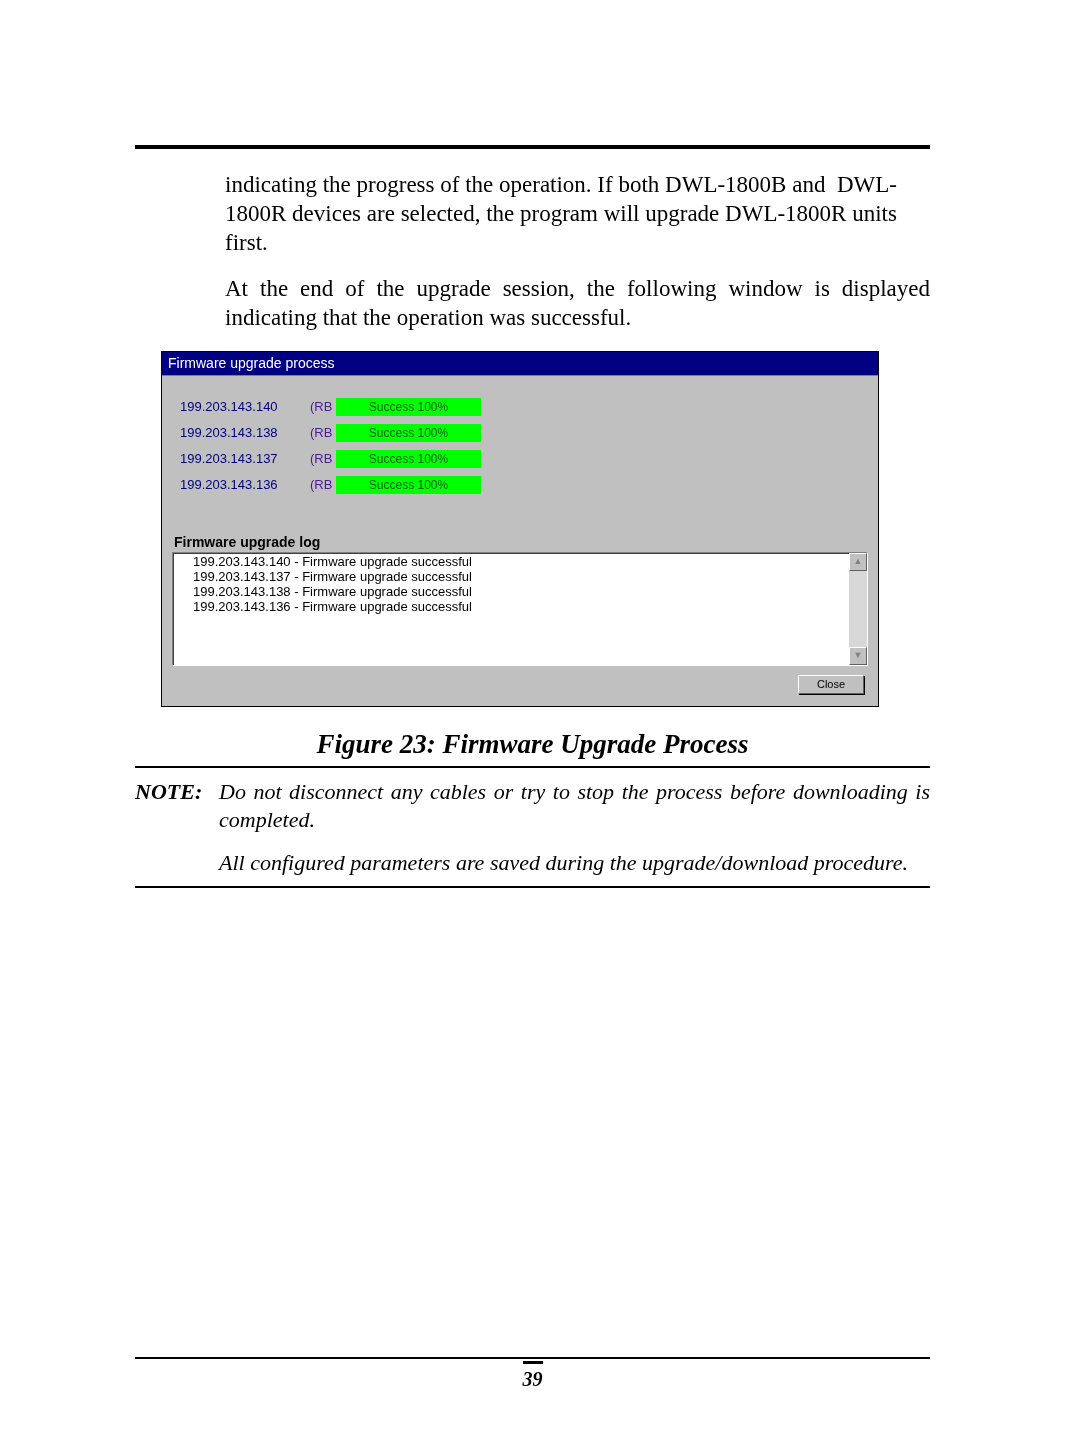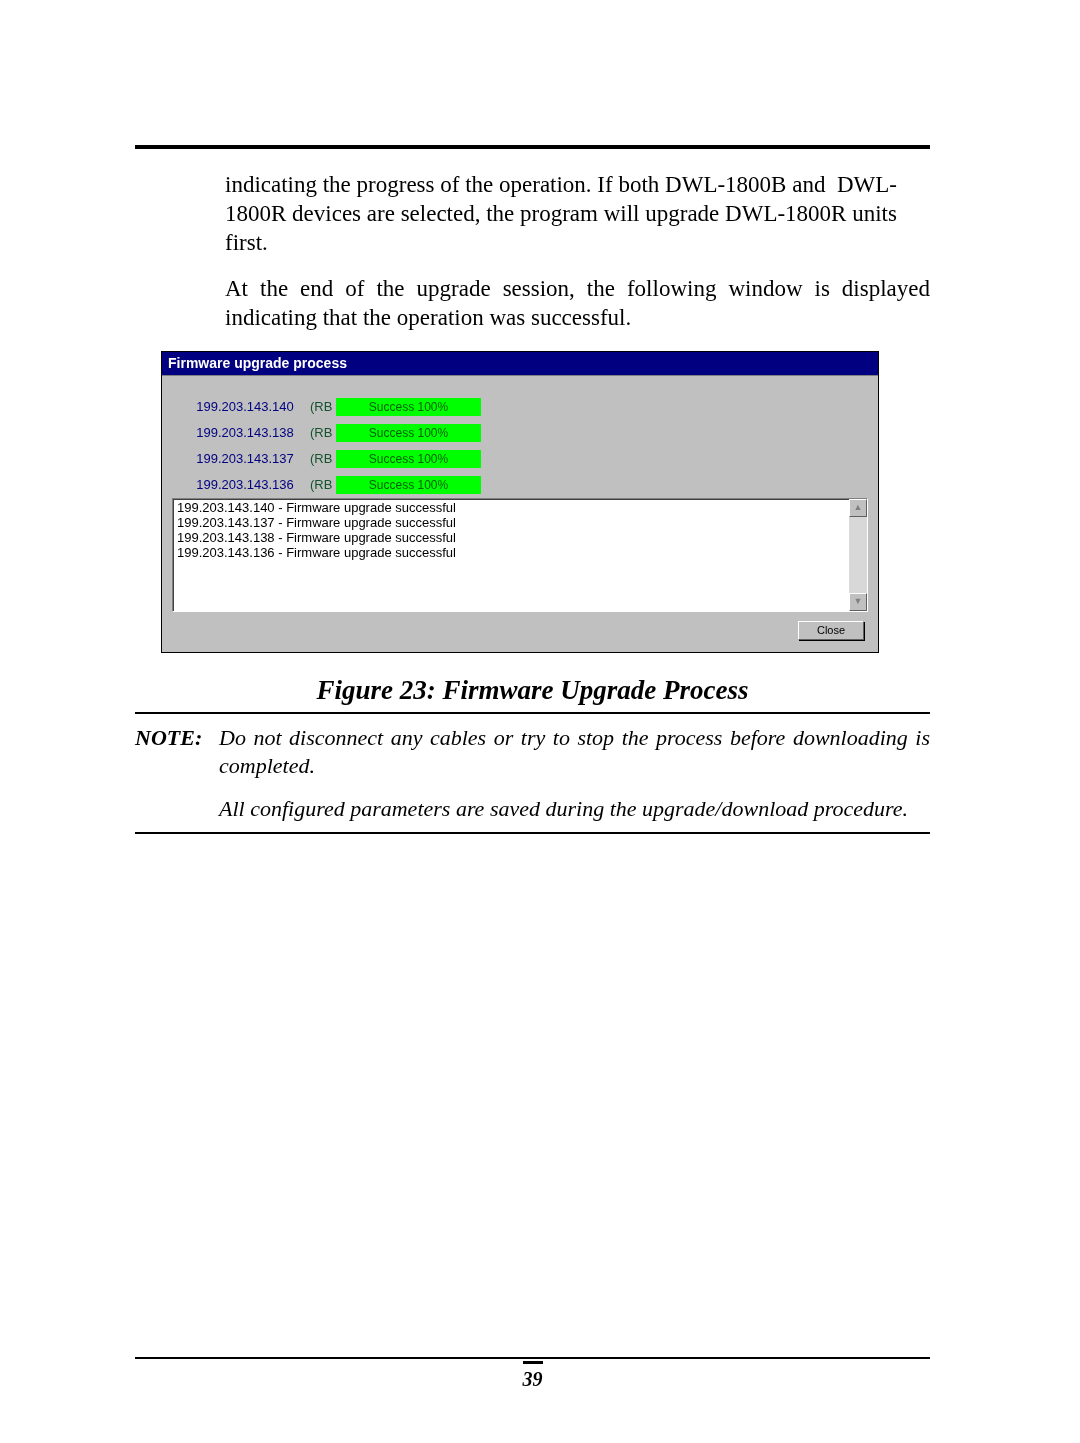--- a/index.html
+++ b/index.html
@@ -27,38 +27,38 @@
   .win-wrap {
     margin: 10px 0 0 26px;
     width: 718px;
     border: 1px solid #000;
     background: #c0c0c0;
     font-family: Arial, sans-serif;
   }
   .win-title {
     background: #000080;
     color: #fff;
-    font-weight: bold;
+    font-weight: normal;
     font-size: 14px;
     padding: 3px 6px 4px;
   }
   .win-client {
     background: #c0c0c0;
     border-top: 1px solid #808080;
     padding: 18px 8px 6px;
   }
   .row {
     display: flex;
     align-items: center;
     margin-left: 10px;
     height: 26px;
     font-size: 13px;
   }
-  .ip   { width: 130px; color: #000080; text-align: center; }
-  .code { width: 32px;  color: #14532d; }
+  .ip   { width: 130px; color: #000080; }
+  .code { width: 32px;  color: #4c1d95; }
   .bar {
     width: 145px;
     height: 18px;
     background: #00ff00;
     color: #006000;
     font-size: 12px;
     display: flex;
     align-items: center;
     justify-content: center;
     margin-left: -6px;
@@ -71,21 +71,21 @@
   .log-box {
     position: relative;
     background: #fff;
     border: 1px solid #808080;
     border-right: 1px solid #fff;
     border-bottom: 1px solid #fff;
     box-shadow: inset 1px 1px 0 #404040;
     height: 114px;
     margin: 0 2px 8px;
     font-size: 13px;
-    padding: 2px 20px 2px 4px;
+    padding: 2px 20px 2px 20px;
     line-height: 1.15;
     overflow: hidden;
   }
   .scroll {
     position: absolute;
     right: 0; top: 0; bottom: 0;
     width: 18px;
     background: #d8d8d8;
     display: flex;
     flex-direction: column;
@@ -184,20 +184,21 @@
         <span class="ip">199.203.143.137</span>
         <span class="code">(RB</span>
         <span class="bar">Success 100%</span>
       </div>
       <div class="row">
         <span class="ip">199.203.143.136</span>
         <span class="code">(RB</span>
         <span class="bar">Success 100%</span>
       </div>
 
+      <div class="section-label">Firmware upgrade log</div>
       <div class="log-box">
         <div>199.203.143.140 - Firmware upgrade successful</div>
         <div>199.203.143.137 - Firmware upgrade successful</div>
         <div>199.203.143.138 - Firmware upgrade successful</div>
         <div>199.203.143.136 - Firmware upgrade successful</div>
         <div class="scroll">
           <div class="sbtn">▲</div>
           <div class="sbtn">▼</div>
         </div>
       </div>

